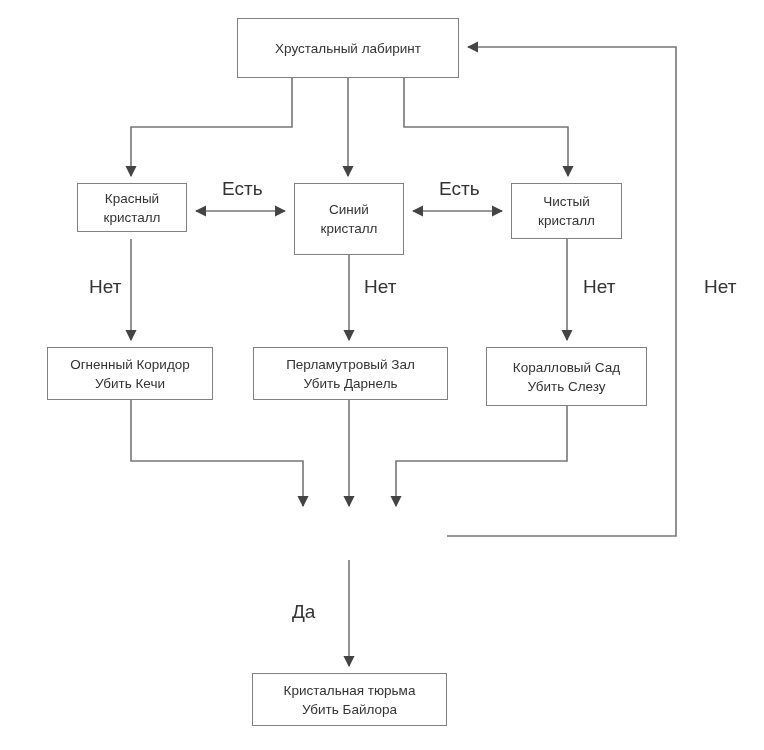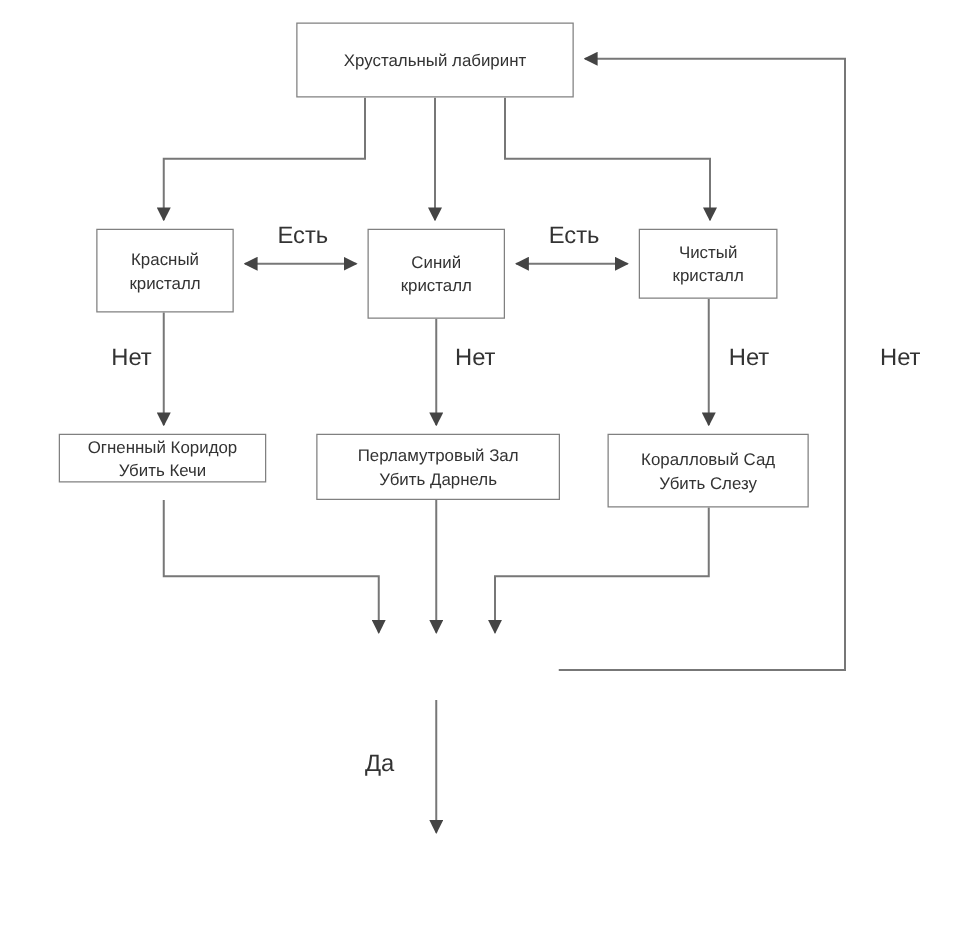--- a/index.html
+++ b/index.html
@@ -50,24 +50,24 @@
     line-height: 15px;
     color: #333333;
     background: #ffffff;
     padding: 0 3px;
     white-space: nowrap;
     z-index: 3;
   }
 
   
   #n-maze      { left:237px; top:18px;  width:222px; height:60px; }
-  #n-red       { left:77px;  top:183px; width:110px; height:67px; }
+  #n-red       { left:77px;  top:183px; width:110px; height:49px; }
   #n-blue      { left:294px; top:183px; width:110px; height:72px; }
   #n-clear     { left:511px; top:183px; width:111px; height:56px; }
-  #n-fire      { left:47px;  top:347px; width:166px; height:39px;align-items:center; }
+  #n-fire      { left:47px;  top:347px; width:166px; height:53px;align-items:center; }
   #n-pearl     { left:253px; top:347px; width:195px; height:53px; }
   #n-coral     { left:486px; top:347px; width:161px; height:59px; }
   #n-check     { left:252px; top:513px; width:195px; height:47px; }
   #n-prison    { left:252px; top:673px; width:195px; height:53px; }
 
   
   #lbl-est-left   { left:219px; top:181px; }
   #lbl-est-right  { left:436px; top:181px; }
   #lbl-net-red    { left:86px;  top:279px; }
   #lbl-net-blue   { left:361px; top:279px; }
@@ -144,20 +144,24 @@
     <span>Перламутровый Зал</span>
     <span class="line2">Убить Дарнель</span>
   </div>
 
   <div class="node" id="n-coral">
     <span>Коралловый Сад</span>
     <span class="line2">Убить Слезу</span>
   </div>
 
 
+  <div class="node" id="n-prison">
+    <span>Кристальная тюрьма</span>
+    <span class="line2">Убить Байлора</span>
+  </div>
 
   <div class="edge-label" id="lbl-est-left">Есть</div>
   <div class="edge-label" id="lbl-est-right">Есть</div>
   <div class="edge-label" id="lbl-net-red">Нет</div>
   <div class="edge-label" id="lbl-net-blue">Нет</div>
   <div class="edge-label" id="lbl-net-clear">Нет</div>
   <div class="edge-label" id="lbl-net-loop">Нет</div>
   <div class="edge-label" id="lbl-da">Да</div>
 
 </div>

